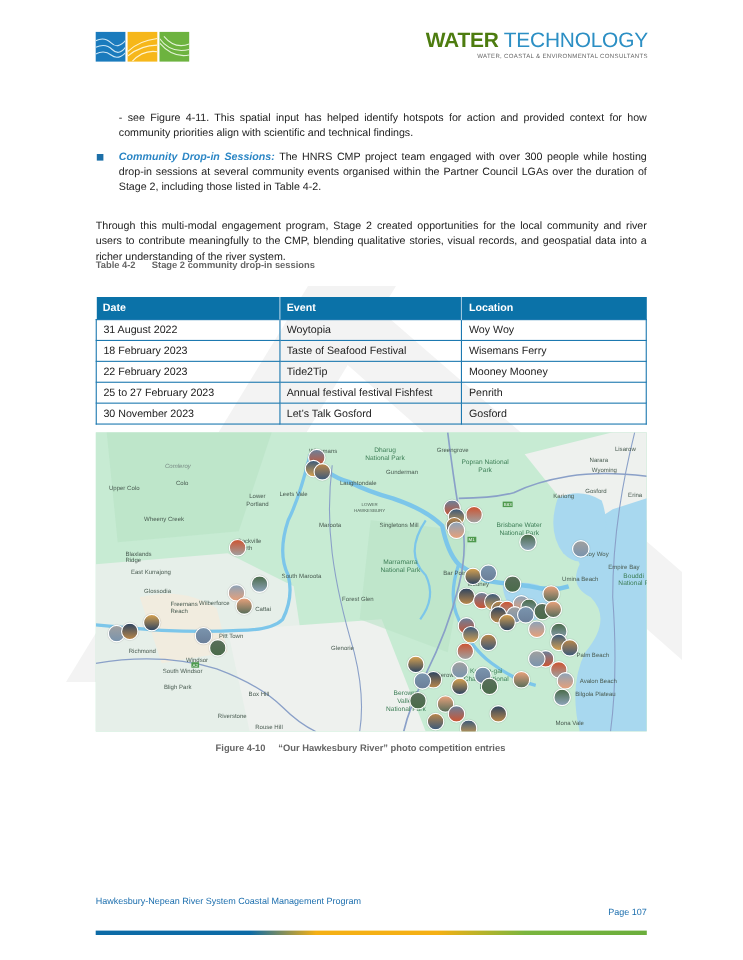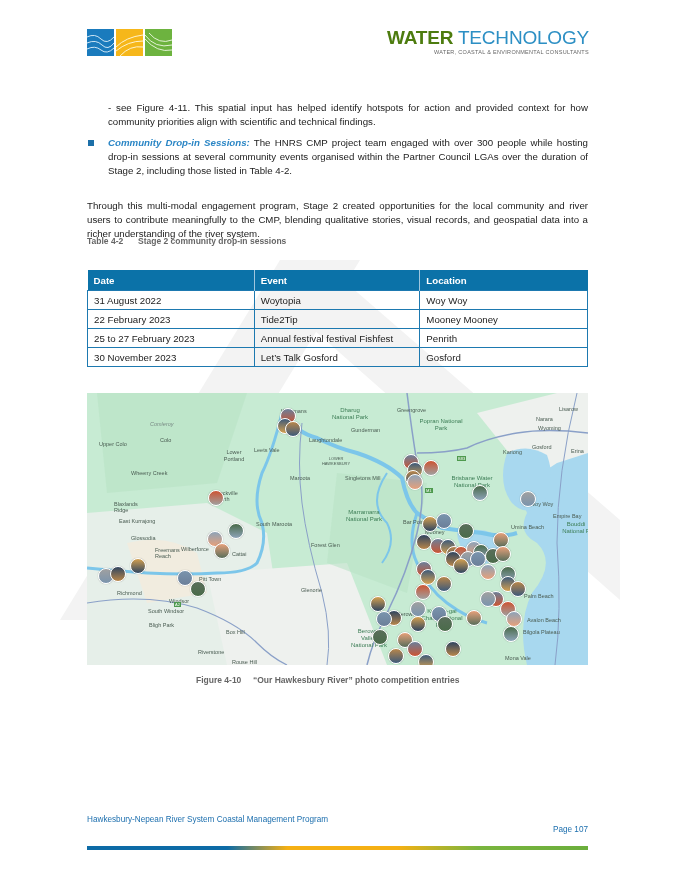--- a/index.html
+++ b/index.html
@@ -88,20 +88,25 @@
       <th>Date</th>
       <th>Event</th>
       <th>Location</th>
     </tr>
   </thead>
   <tbody>
     <tr>
       <td>31 August 2022</td>
       <td>Woytopia</td>
       <td>Woy Woy</td>
+    </tr>
+    <tr>
+      <td>18 February 2023</td>
+      <td>Taste of Seafood Festival</td>
+      <td>Wisemans Ferry</td>
     </tr>
     <tr>
       <td>22 February 2023</td>
       <td>Tide2Tip</td>
       <td>Mooney Mooney</td>
     </tr>
     <tr>
       <td>25 to 27 February 2023</td>
       <td>Annual festival festival Fishfest</td>
       <td>Penrith</td>

